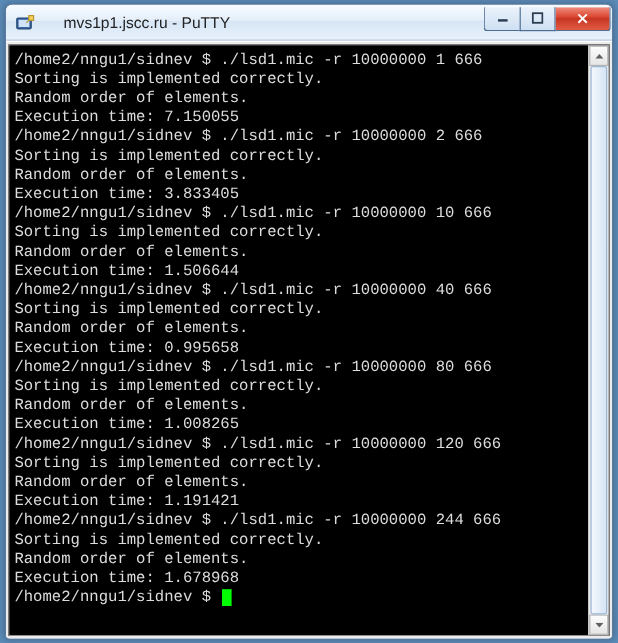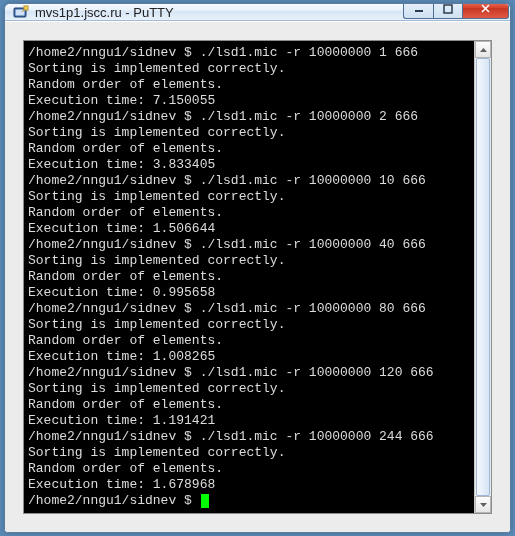--- a/index.html
+++ b/index.html
@@ -37,20 +37,21 @@
     width: 16px;
     height: 16px;
     flex: 0 0 16px;
   }
   .title {
     flex: 1;
     font-size: 13px;
     color: #222;
     white-space: nowrap;
     overflow: hidden;
+    margin-left: 18px;
   }
   .winbtns {
     display: flex;
     gap: 0;
     height: 20px;
     margin-top: -6px;
   }
   .winbtn {
     width: 30px;
     height: 20px;
@@ -71,21 +72,21 @@
     border-left: none;
     background: linear-gradient(#f08b7d, #d9442e 45%, #c43421 46%, #e25a44);
     color: #fff;
   }
   .winbtn svg { display:block; }
   .client {
     flex: 1;
     display: flex;
     border-top: 1px solid #fff;
     background: #ececec;
-    padding: 18px;
+    padding: 2px;
   }
   .term-wrap {
     flex: 1;
     display: flex;
     border: 1px solid #8c8c8c;
     background: #000;
   }
   .terminal {
     flex: 1;
     background: #000;

